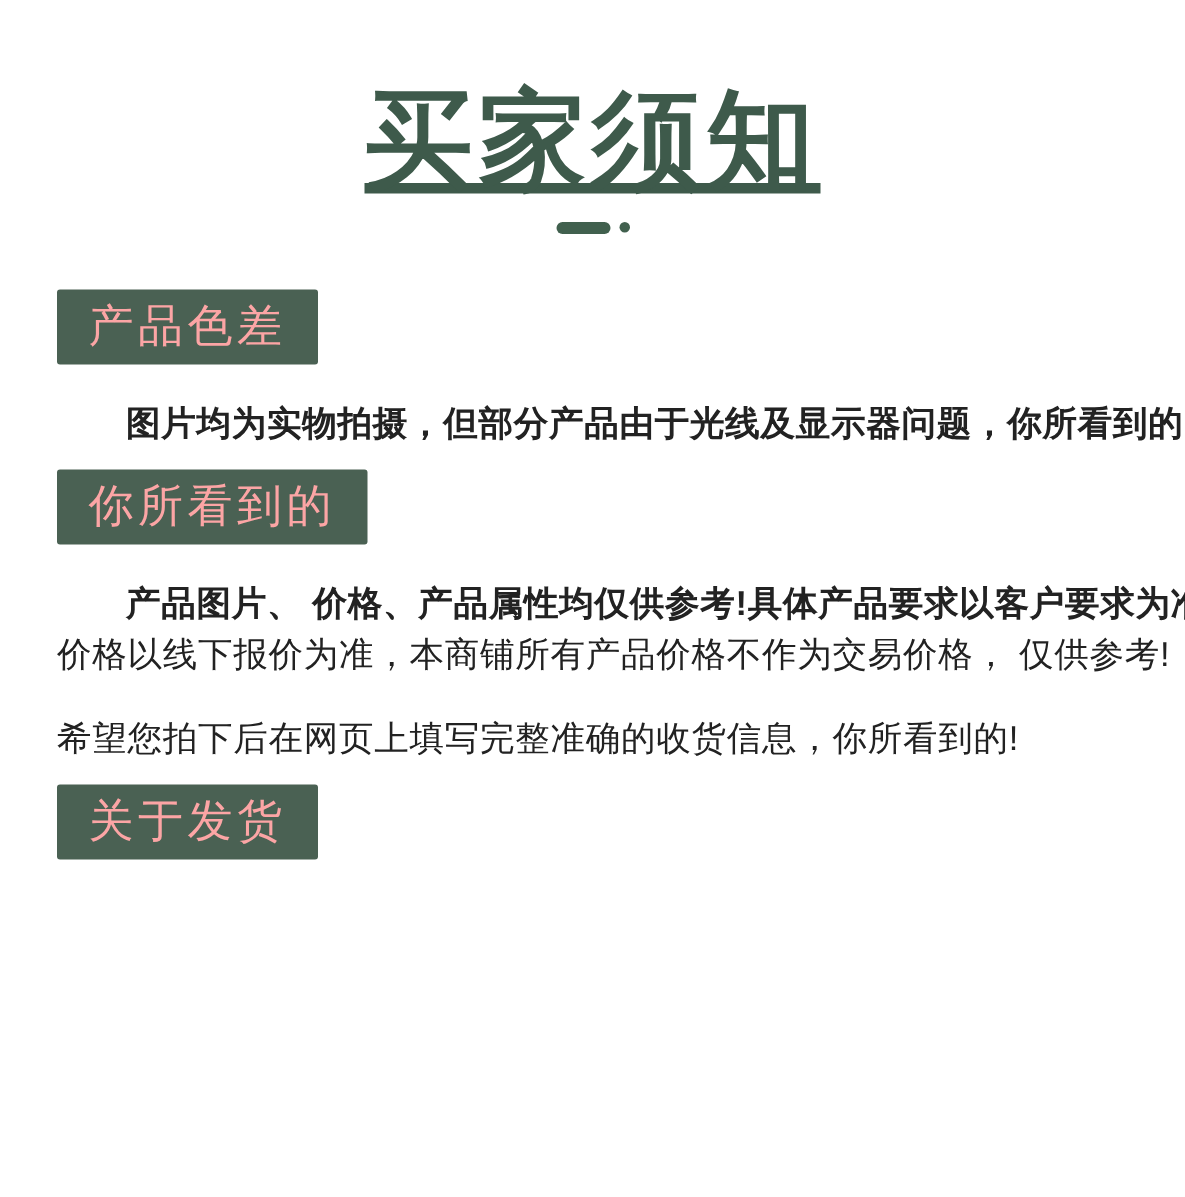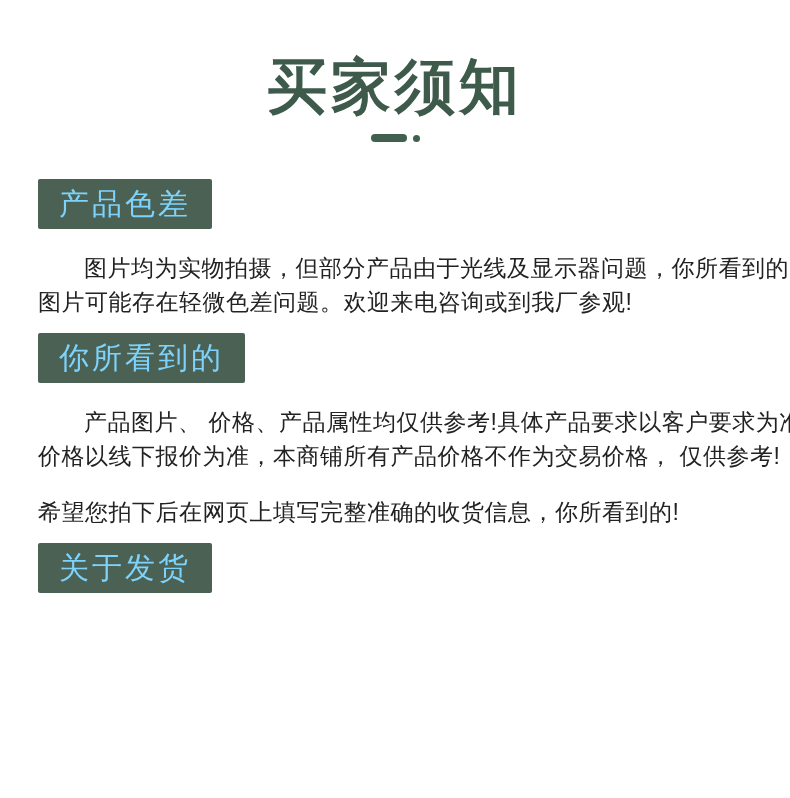--- a/index.html
+++ b/index.html
@@ -16,24 +16,25 @@
     font-family: "Liberation Sans", sans-serif;
   }
   
   .header {
     text-align: center;
   }
   .page-title {
     margin: 52px 0 0 0;
     font-family: "DejaVu Serif", "Liberation Serif", serif;
     font-weight: 700;
-    font-size: 60px;
+    font-size: 72px;
     line-height: 1.15;
     letter-spacing: 4px;
     color: #3e5a4b;
+    text-decoration: underline;
   }
   .title-divider {
     margin-top: 12px;
     height: 10px;
     display: flex;
     justify-content: center;
     align-items: center;
     gap: 6px;
   }
   .title-divider .bar {
@@ -52,41 +53,42 @@
   .content {
     margin-top: 36px;
     padding: 0 38px;
   }
   .section + .section {
     margin-top: 14px;
   }
   .badge {
     display: inline-block;
     background: #4a6153;
-    color: #7dd3fc;
+    color: #fca5a5;
     font-size: 30px;
     line-height: 50px;
     height: 50px;
     padding: 0 21px;
     letter-spacing: 3px;
     border-radius: 2px;
   }
   .body-text {
     margin: 22px 0 0 0;
     font-size: 23px;
     line-height: 34px;
     color: #222222;
     letter-spacing: 0.5px;
   }
   .line {
     display: block;
     white-space: nowrap;
   }
   .indent {
     text-indent: 2em;
+    font-weight: bold;
   }
 </style>
 </head>
 <body>
 
 <div class="page">
 
   <header class="header">
     <h1 class="page-title">买家须知</h1>
     <div class="title-divider">
@@ -94,21 +96,20 @@
       <span class="dot"></span>
     </div>
   </header>
 
   <main class="content">
 
     <section class="section">
       <div class="badge">产品色差</div>
       <p class="body-text">
         <span class="line indent">图片均为实物拍摄，但部分产品由于光线及显示器问题，你所看到的</span>
-        <span class="line">图片可能存在轻微色差问题。欢迎来电咨询或到我厂参观!</span>
       </p>
     </section>
 
     <section class="section">
       <div class="badge">你所看到的</div>
       <p class="body-text">
         <span class="line indent">产品图片、 价格、产品属性均仅供参考!具体产品要求以客户要求为准，</span>
         <span class="line">价格以线下报价为准，本商铺所有产品价格不作为交易价格， 仅供参考!</span>
       </p>
     </section>

